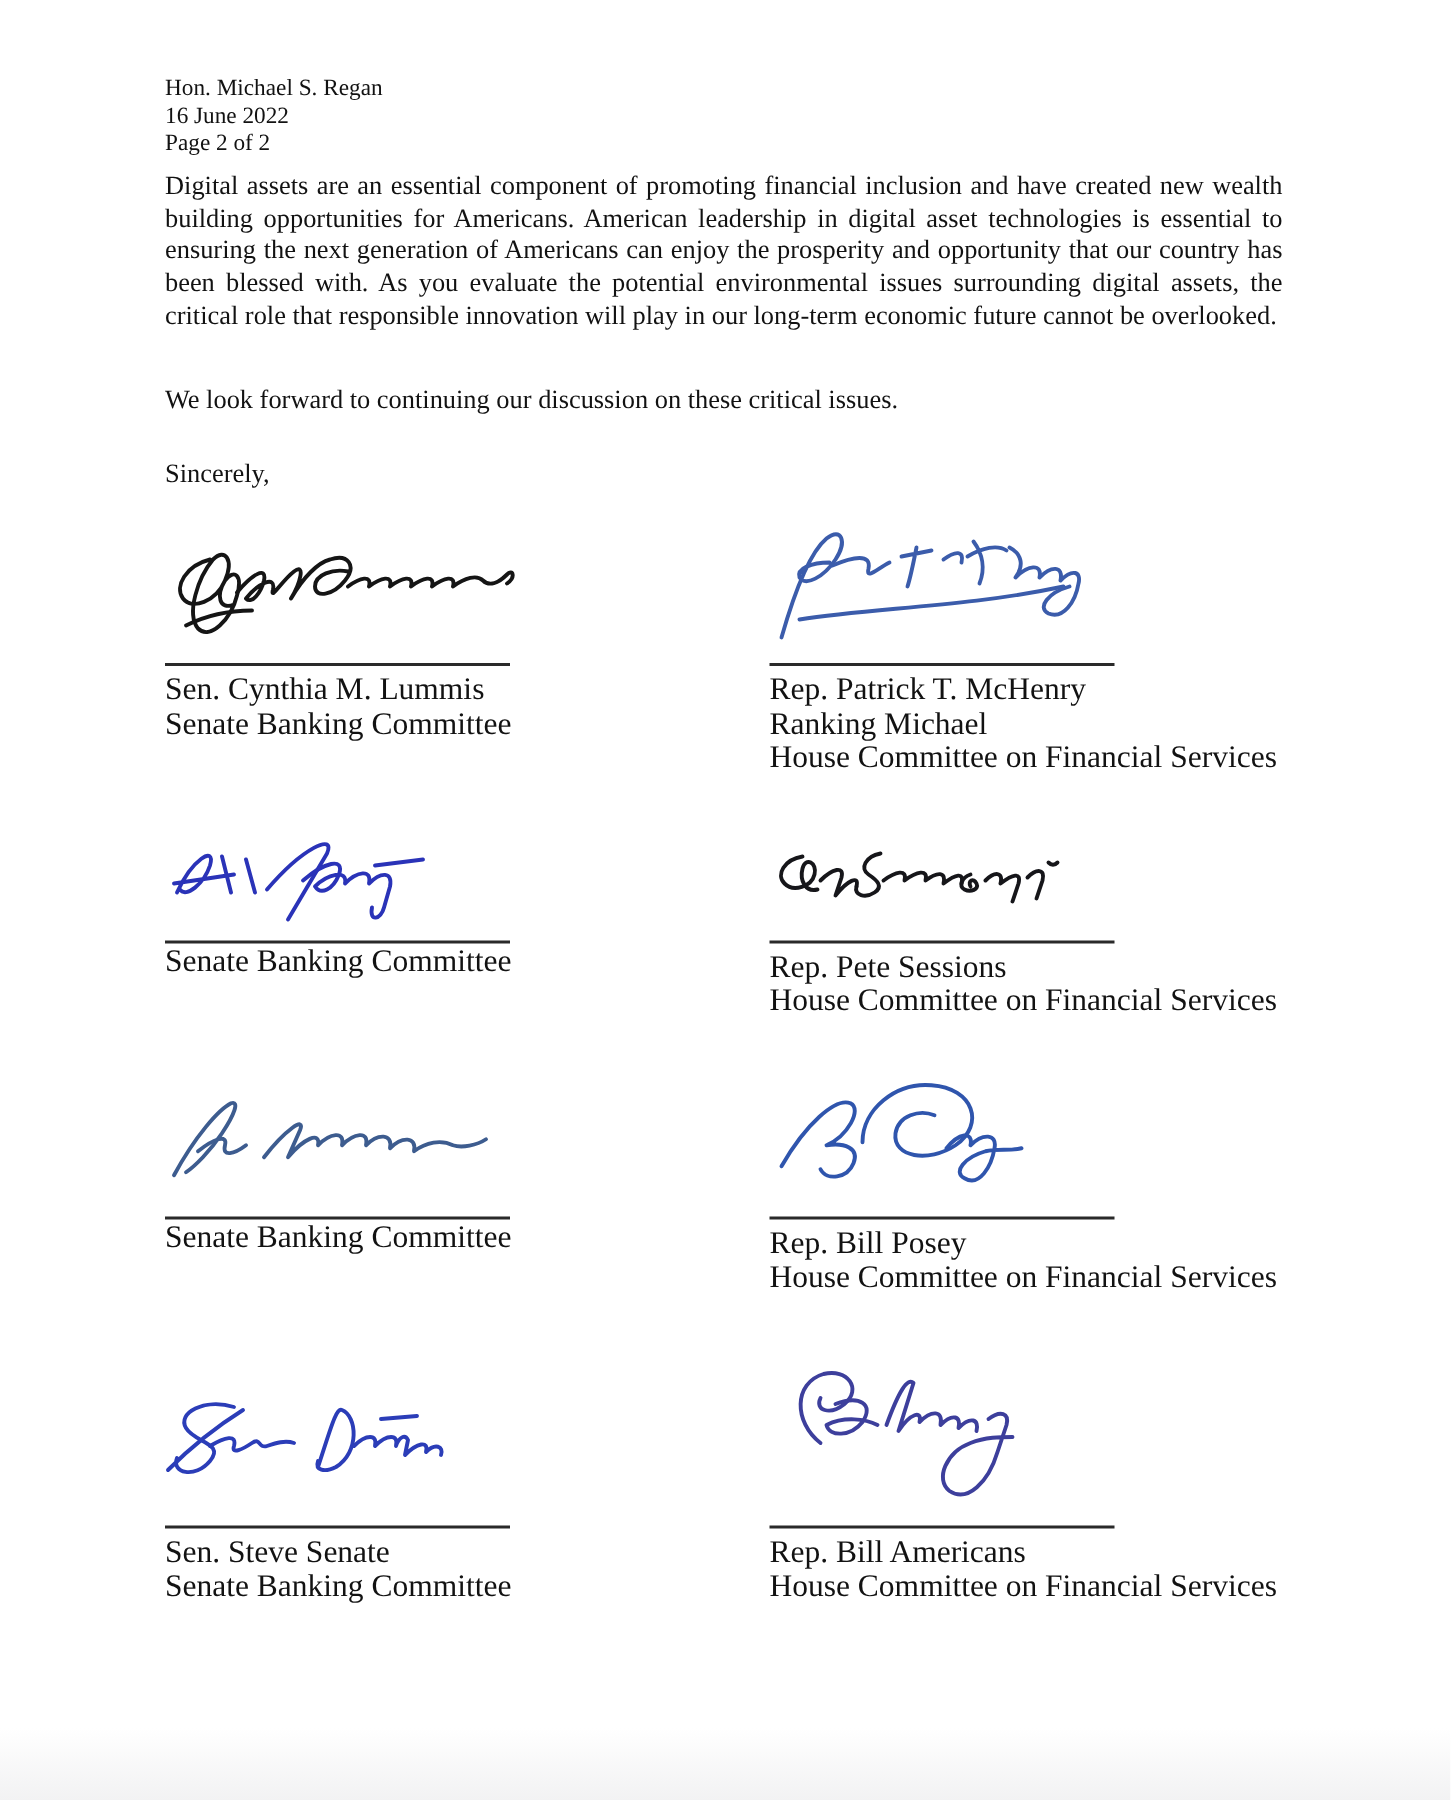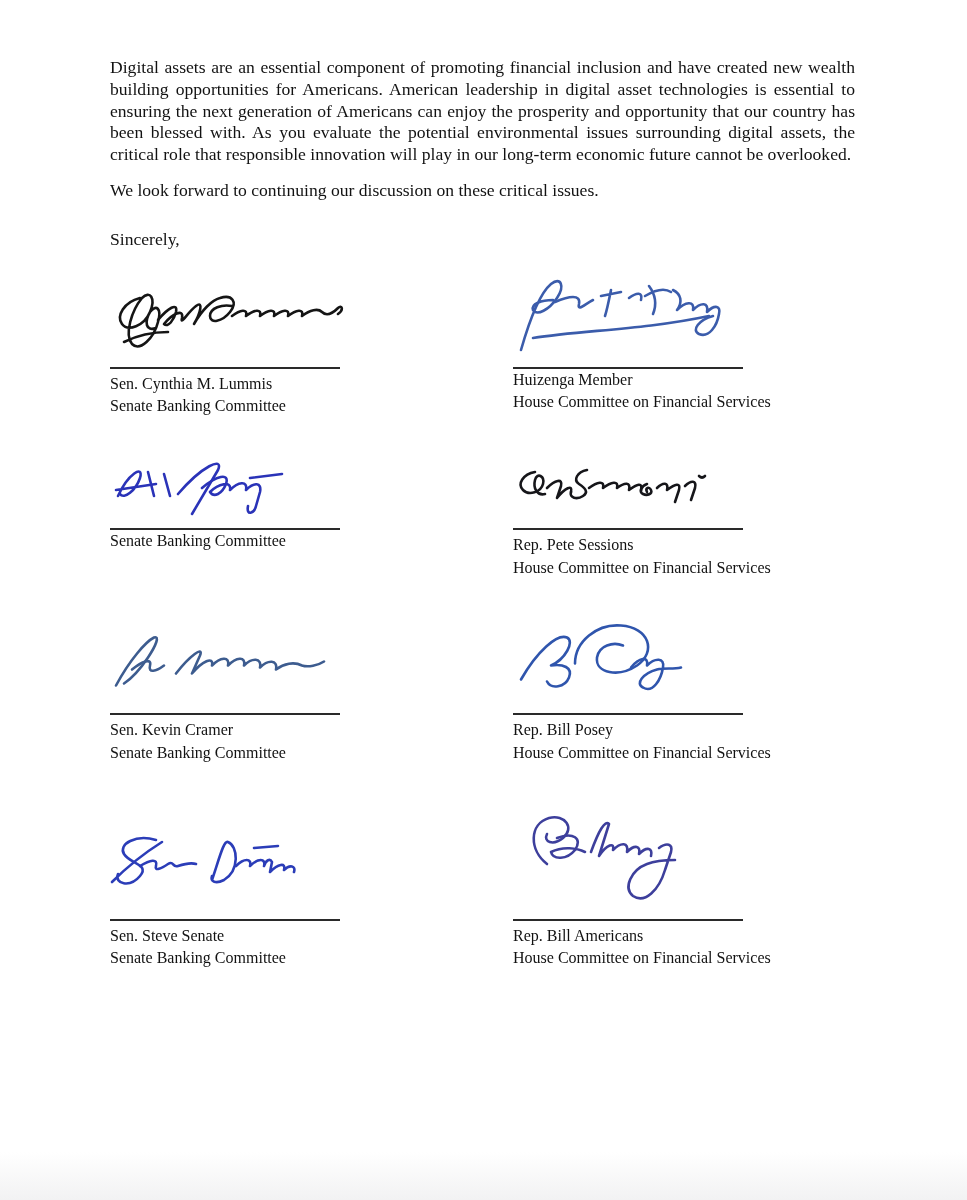--- a/index.html
+++ b/index.html
@@ -20,21 +20,21 @@
     line-height:18.6px;
     white-space:nowrap;
   }
   .body-para{
     margin-top:7px;
     font-size:17.6px;
     line-height:21.8px;
     text-align:justify;
   }
   .body-line{
-    margin-top:14px;
+    margin-top:34px;
     font-size:17.6px;
     line-height:21.8px;
   }
   .closing{
     margin-top:27px;
     font-size:17.6px;
     line-height:21.8px;
   }
   .sig-row{
     display:grid;
@@ -61,32 +61,37 @@
     stroke-linecap:round;
     stroke-linejoin:round;
   }
   .sig-line{
     width:230px;
     border-bottom:2px solid #2a2a2a;
     height:0;
     margin-top:6px;
   }
   .sig-text{
-    font-size:16px;
+    font-size:21px;
     line-height:22.4px;
     white-space:nowrap;
     font-family:Liberation Serif, serif;
   }
   .sig-text.first{margin-top:4px;}
 </style>
 </head>
 <body>
 
 <div class="page">
 
+  <div>
+    <div class="hdr-line">Hon. Michael S. Regan</div>
+    <div class="hdr-line">16 June 2022</div>
+    <div class="hdr-line">Page 2 of 2</div>
+  </div>
 
   <div class="body-para">Digital assets are an essential component of promoting financial inclusion and have created new wealth building opportunities for Americans. American leadership in digital asset technologies is essential to ensuring the next generation of Americans can enjoy the prosperity and opportunity that our country has been blessed with. As you evaluate the potential environmental issues surrounding digital assets, the critical role that responsible innovation will play in our long-term economic future cannot be overlooked.</div>
   <div class="body-line">We look forward to continuing our discussion on these critical issues.</div>
   <div class="closing">Sincerely,</div>
 
   <div class="sig-row r1">
     <div class="sig-block">
       <div class="sig-art">
         <svg viewBox="0 0 250 86" width="250">
           <g stroke="#151515">
@@ -109,21 +114,22 @@
             <path d="M42 30 C56 24 68 22 66 32 C64 40 72 32 80 28"></path>
             <path d="M88 24 L108 20 M98 18 C96 28 94 38 92 44"></path>
             <path d="M116 26 C124 20 130 20 128 28"></path>
             <path d="M136 14 C142 22 144 32 140 42 M132 24 C142 18 152 16 158 20"></path>
             <path d="M160 18 C168 22 170 30 164 38 C172 30 182 28 180 38 C188 30 196 30 194 40 C202 32 208 34 206 42 C204 54 196 66 186 62 C178 58 186 48 200 44"></path>
             <path d="M20 66 C70 58 130 58 196 44"></path>
           </g>
         </svg>
       </div>
       <div class="sig-line"></div>
-      <div class="sig-text">Huizenga Member</div>
+      <div class="sig-text first">Rep. Patrick T. McHenry</div>
+      <div class="sig-text">Ranking Michael</div>
       <div class="sig-text">House Committee on Financial Services</div>
     </div>
   </div>
 
   <div class="sig-row r2">
     <div class="sig-block">
       <div class="sig-art">
         <svg viewBox="0 0 250 72" width="250">
           <g stroke="#2a33b8">
             <path d="M8 46 C18 24 34 14 30 28 C26 40 14 50 10 44 M6 40 L46 34"></path>
@@ -162,21 +168,20 @@
       <div class="sig-art">
         <svg viewBox="0 0 250 60" width="250">
           <g stroke="#3d5c8f">
             <path d="M6 56 C20 30 36 12 44 8 C50 6 46 16 38 28 C30 40 20 50 14 54"></path>
             <path d="M22 40 C32 32 42 28 40 36 C38 44 46 42 54 36"></path>
             <path d="M66 44 C80 26 94 16 90 26 L82 44 C92 32 104 26 102 36 C110 28 120 26 118 36 C126 28 136 26 134 36 C142 28 152 28 150 38 C158 30 168 30 166 40 C174 34 184 32 192 36 C198 38 208 36 214 32"></path>
           </g>
         </svg>
       </div>
       <div class="sig-line"></div>
-      <div class="sig-text first">Sen. Kevin Cramer</div>
       <div class="sig-text">Senate Banking Committee</div>
     </div>
     <div class="sig-block">
       <div class="sig-art">
         <svg viewBox="0 0 250 92" width="250">
           <g stroke="#2f55ad">
             <path d="M8 66 C24 38 44 20 54 24 C62 28 52 46 38 52 C50 50 60 54 56 64 C52 74 38 76 34 68"></path>
             <path d="M62 50 C62 28 84 10 108 12 C136 14 144 38 124 52 C106 64 82 60 84 44 C86 32 100 28 110 32"></path>
             <path d="M118 54 C126 44 136 42 134 52 C142 44 152 44 150 54 C148 66 140 80 130 74 C122 70 130 60 144 56 C152 54 160 56 168 54"></path>
           </g>

